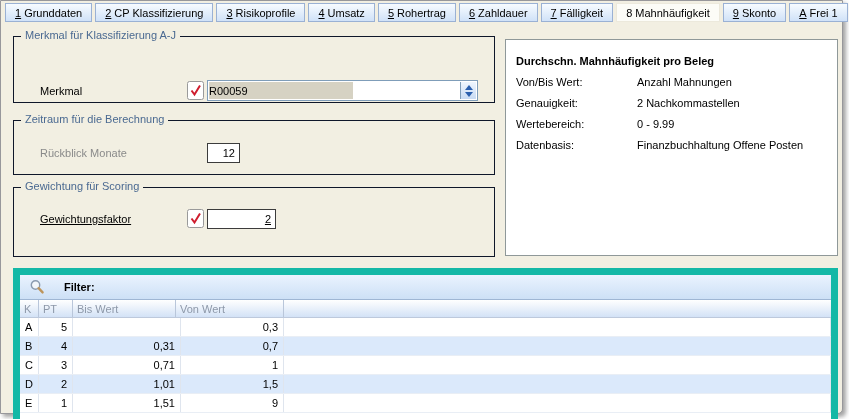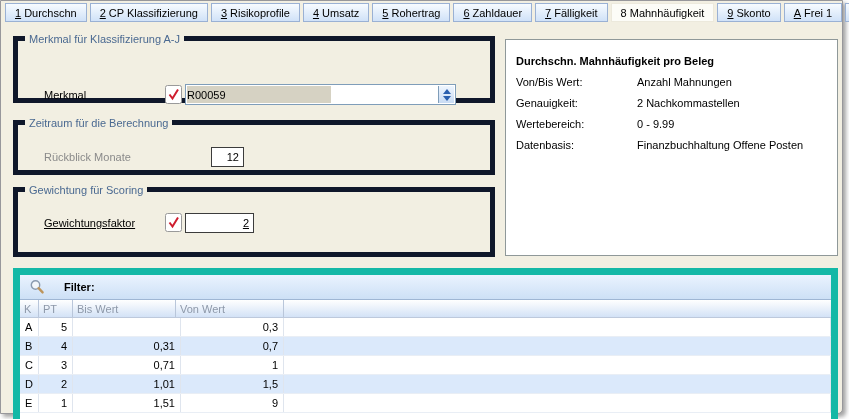--- a/index.html
+++ b/index.html
@@ -13,34 +13,34 @@
   
   .tabbar { position:absolute; left:4px; top:2px; display:flex; gap:3px; height:19px; }
   .tab { display:flex; align-items:center; padding:0 9px; white-space:nowrap;
          background:linear-gradient(#f7fbff,#d0e2f8); border:1px solid #9ab1d4;
          color:#000; cursor:default; }
   .tab .tab-key { text-decoration:underline; margin-right:3px; }
   .tab.active { background:#fcfcf7; border-color:#ece9dc; }
   .tab.active .tab-key { text-decoration:none; }
 
   
-  .groupbox { position:absolute; border:5px solid #0f172a; }
+  .groupbox { position:absolute; border:1px solid #0f172a; }
   .groupbox-title { position:absolute; top:-8px; left:7px; background:#f2efe2;
                     padding:0 4px; color:#4a6991; }
   .gb1 { left:12px; top:35px;  width:482px; height:67px; }
   .gb2 { left:12px; top:119px; width:482px; height:55px; }
   .gb3 { left:12px; top:186px; width:482px; height:70px; }
 
   .gb-desc { position:absolute; left:26px; top:8px; width:438px; line-height:15px; }
 
   .form-row { position:absolute; left:26px; display:flex; align-items:center; }
   .row-merkmal  { top:43px; width:440px; }
   .row-monate   { top:22px; width:440px; }
   .row-faktor   { top:21px; width:440px;text-decoration:underline; }
-  .form-label { width:121px; }
+  .form-label { width:147px; }
   .form-label.disabled { color:#8a8a8a; }
 
   .check-icon { width:18px; height:20px; margin-right:2px; flex:0 0 auto; }
 
   .combo { position:relative; width:271px; height:21px; background:#fff;
            border:1px solid #7f9db9; }
   .combo-selection { position:absolute; left:1px; top:1px; bottom:1px; width:144px;
                      background:#d6d2c3; display:flex; align-items:center; padding-left:0; }
   .spinner { position:absolute; right:1px; top:1px; bottom:1px; width:16px;
              background:linear-gradient(#eef5fe,#c8dbf3); border-left:1px solid #7f9db9;
@@ -87,21 +87,21 @@
   .cell.right { justify-content:flex-end; }
 </style>
 </head>
 <body>
 
 <div class="window">
 
   <div class="tabbar" id="tabbar">
       <div class="tab">
         <span class="tab-key">1</span>
-        <span>Durchschn</span>
+        <span>Grunddaten</span>
       </div>
       <div class="tab">
         <span class="tab-key">2</span>
         <span>CP Klassifizierung</span>
       </div>
       <div class="tab">
         <span class="tab-key">3</span>
         <span>Risikoprofile</span>
       </div>
       <div class="tab">

